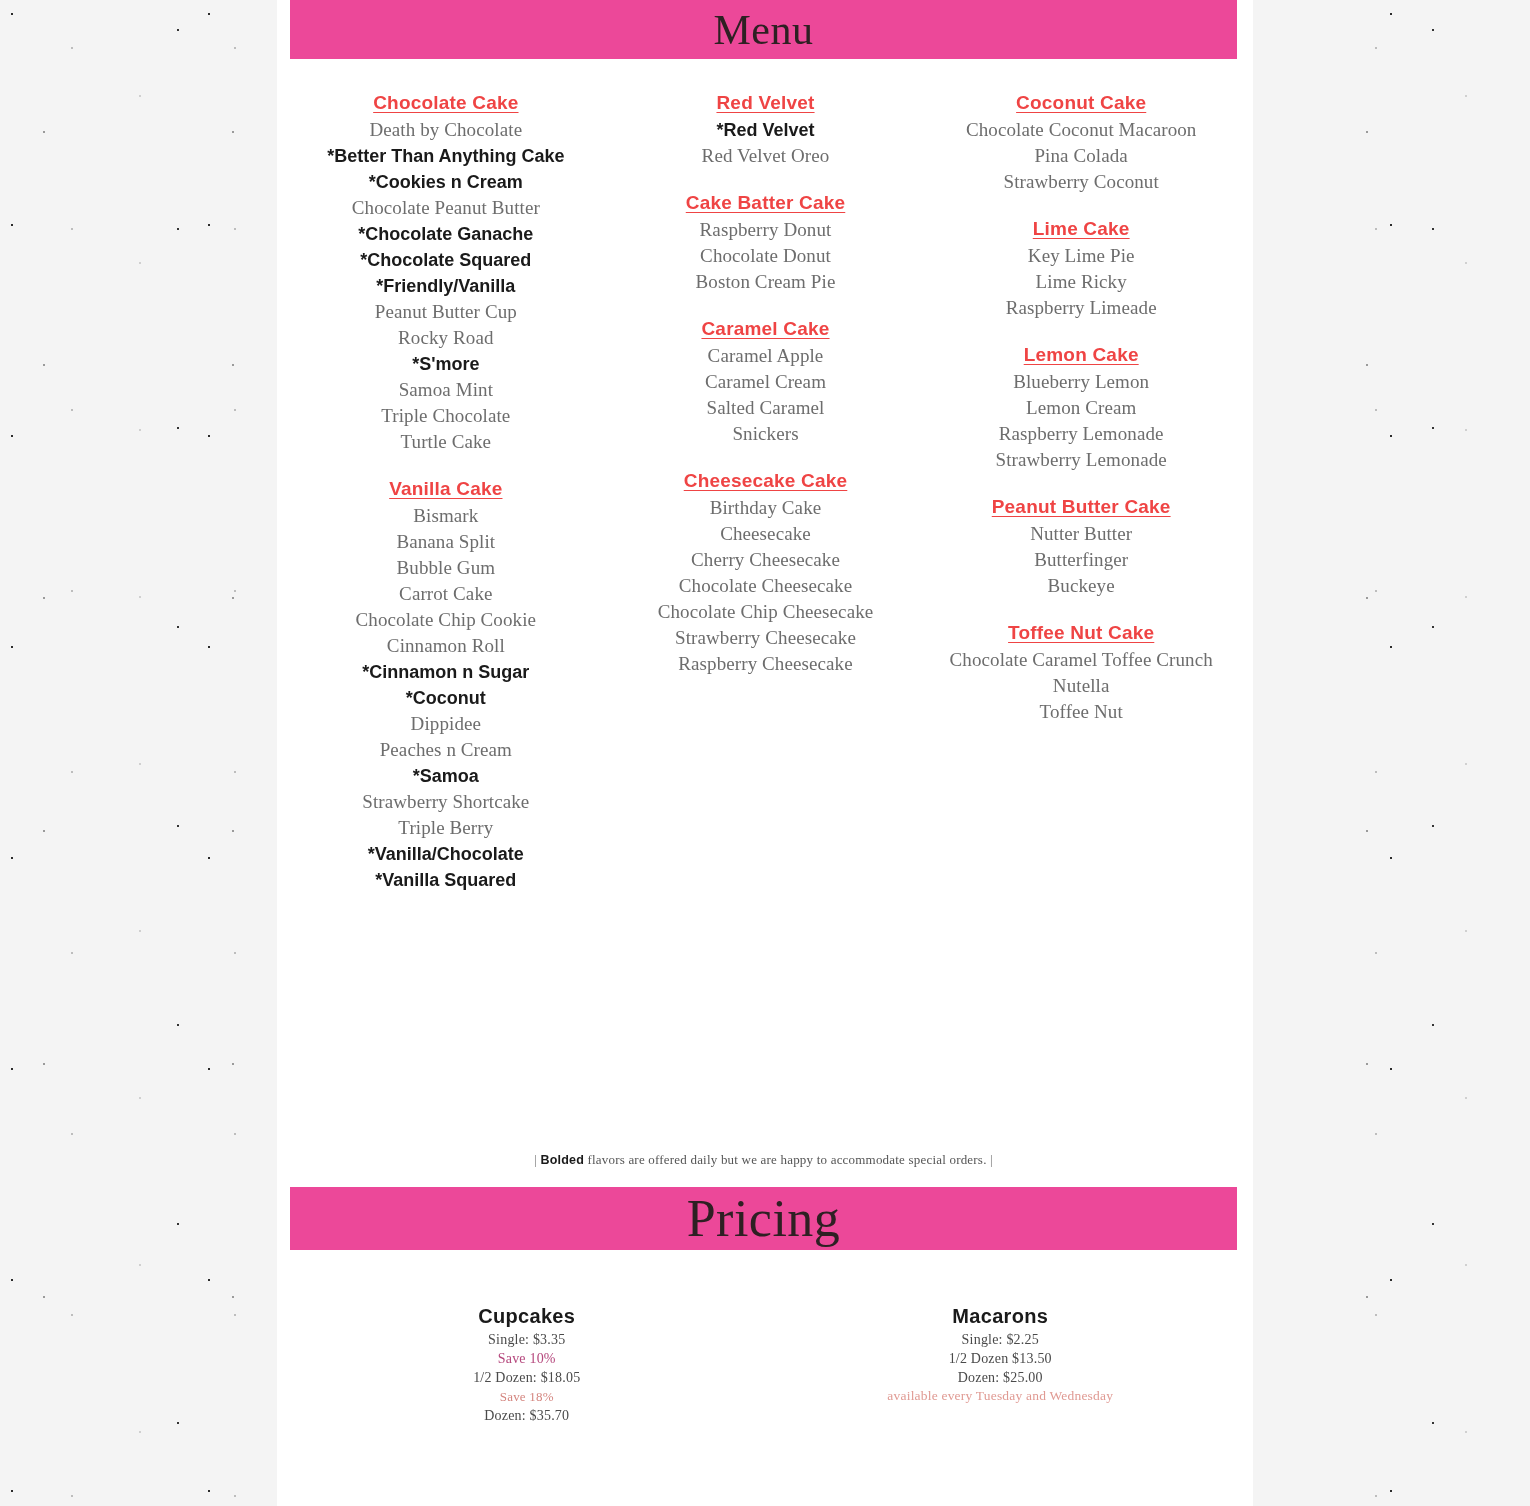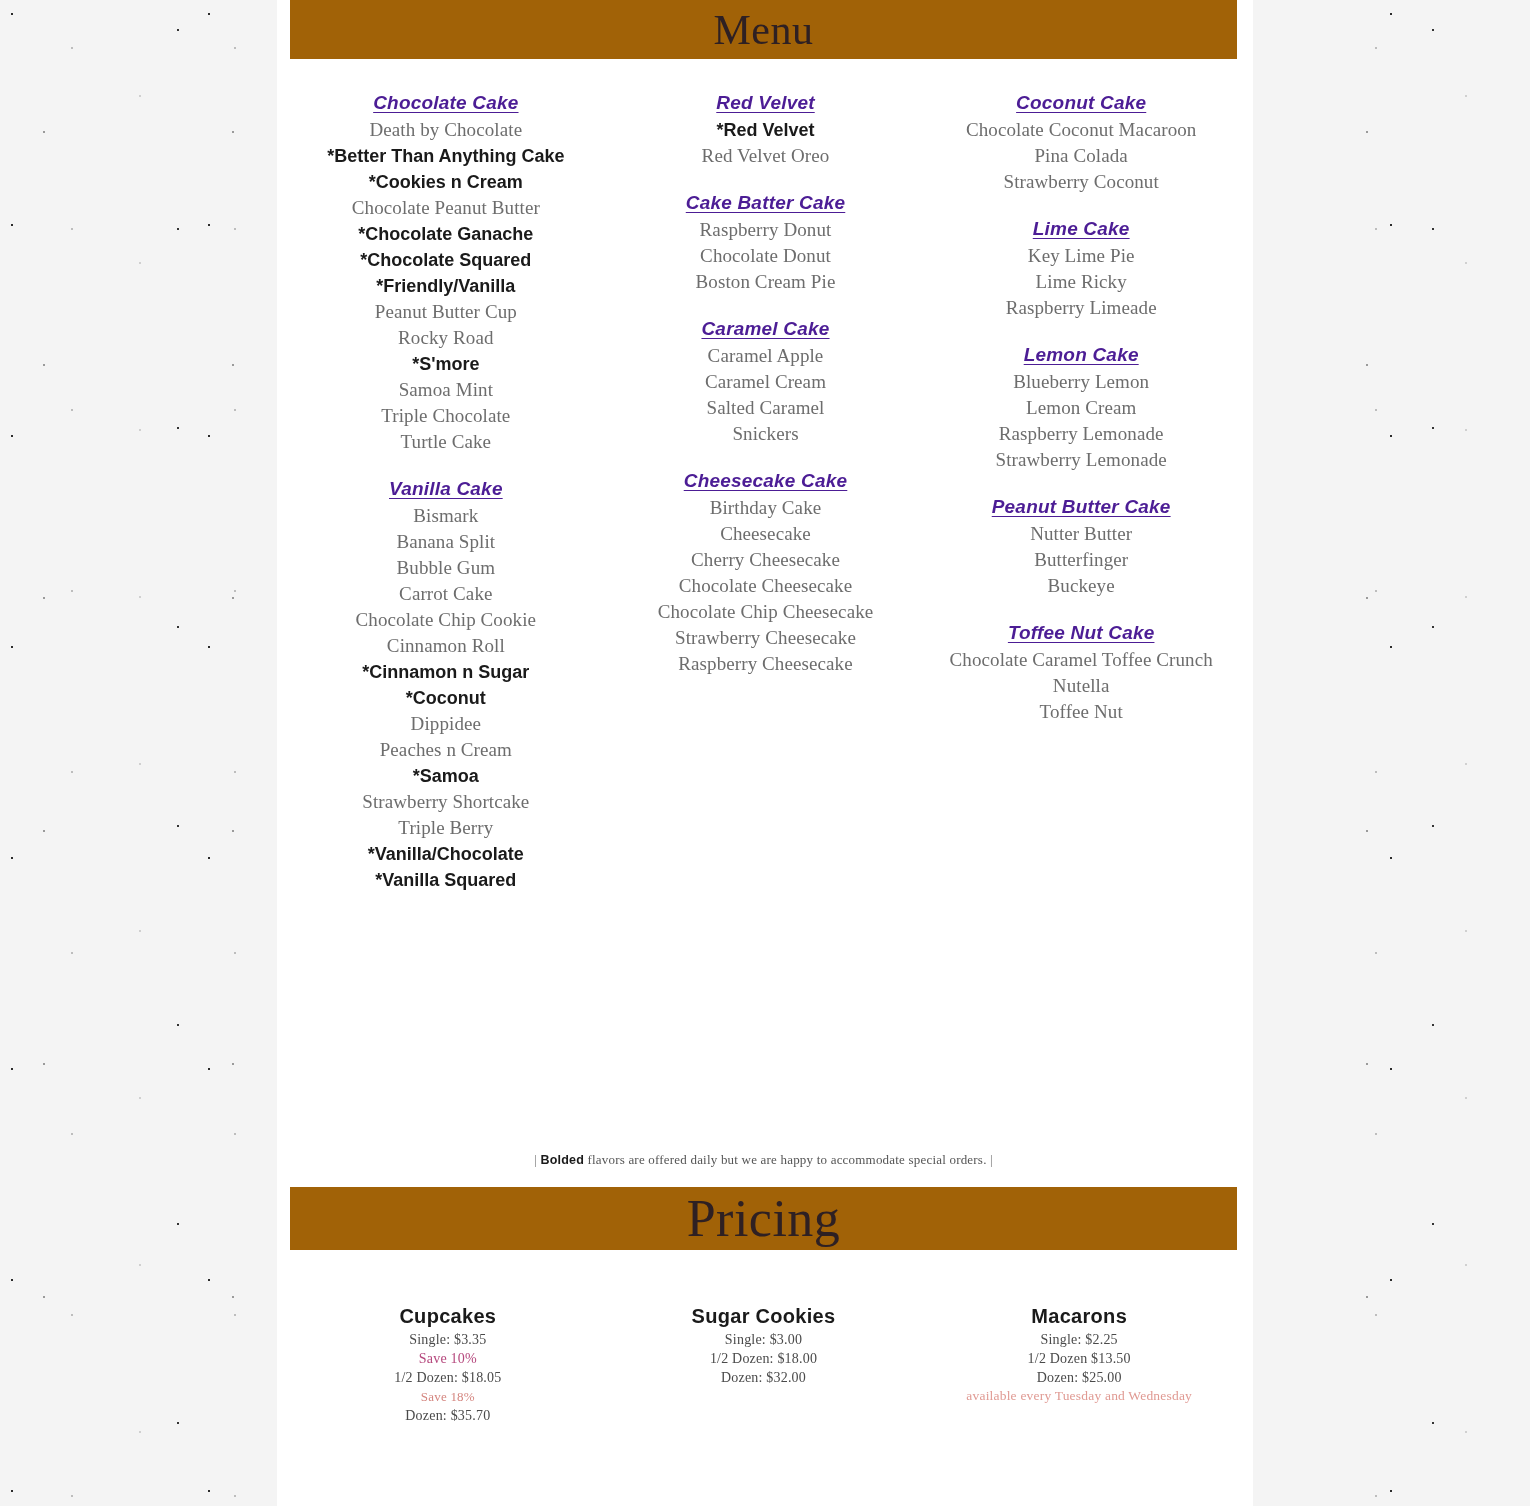--- a/index.html
+++ b/index.html
@@ -28,21 +28,21 @@
     position: absolute;
     left: 277px;
     top: 0;
     width: 976px;
     min-height: 1506px;
     background: #ffffff;
   }
 
   
   .banner {
-    background: #a16207;
+    background: #ec4899;
     width: 947px;
     margin-left: 13px;
     text-align: center;
     display: flex;
     align-items: center;
     justify-content: center;
   }
   .banner-menu { height: 59px; }
   .banner-pricing { height: 63px; }
 
@@ -67,25 +67,24 @@
     text-align: center;
   }
   .menu-col.col1 { padding-right: 8px; }
   .menu-col.col3 { padding-left: 4px; }
 
   .cat { margin-bottom: 22px; }
   .cat:last-child { margin-bottom: 0; }
 
   .cat-title {
     font-family: "Liberation Sans", sans-serif;
-    font-style: italic;
     font-weight: bold;
     font-size: 19px;
     line-height: 24px;
-    color: #4c1d95;
+    color: #ef4444;
     text-decoration: underline;
     text-underline-offset: 3px;
     margin-bottom: 2px;
     letter-spacing: 0.2px;
   }
 
   .flavor {
     font-family: "Liberation Serif", serif;
     font-size: 19px;
     line-height: 26px;
@@ -305,28 +304,20 @@
           <div class="price-title">Cupcakes</div>
           <div class="price-line">Single: $3.35</div>
           <div class="price-save-a">Save 10%</div>
           <div class="price-line">1/2 Dozen: $18.05</div>
           <div class="price-save-b">Save 18%</div>
           <div class="price-line">Dozen: $35.70</div>
         </div>
       </div>
       <div class="price-col">
         <div class="price-block">
-          <div class="price-title">Sugar Cookies</div>
-          <div class="price-line">Single: $3.00</div>
-          <div class="price-line">1/2 Dozen: $18.00</div>
-          <div class="price-line">Dozen: $32.00</div>
-        </div>
-      </div>
-      <div class="price-col">
-        <div class="price-block">
           <div class="price-title">Macarons</div>
           <div class="price-line">Single: $2.25</div>
           <div class="price-line">1/2 Dozen $13.50</div>
           <div class="price-line">Dozen: $25.00</div>
           <div class="price-note">available every Tuesday and Wednesday</div>
         </div>
       </div>
     </div>
 
   <div class="price-wrap price-row2" id="pricing-row2">

